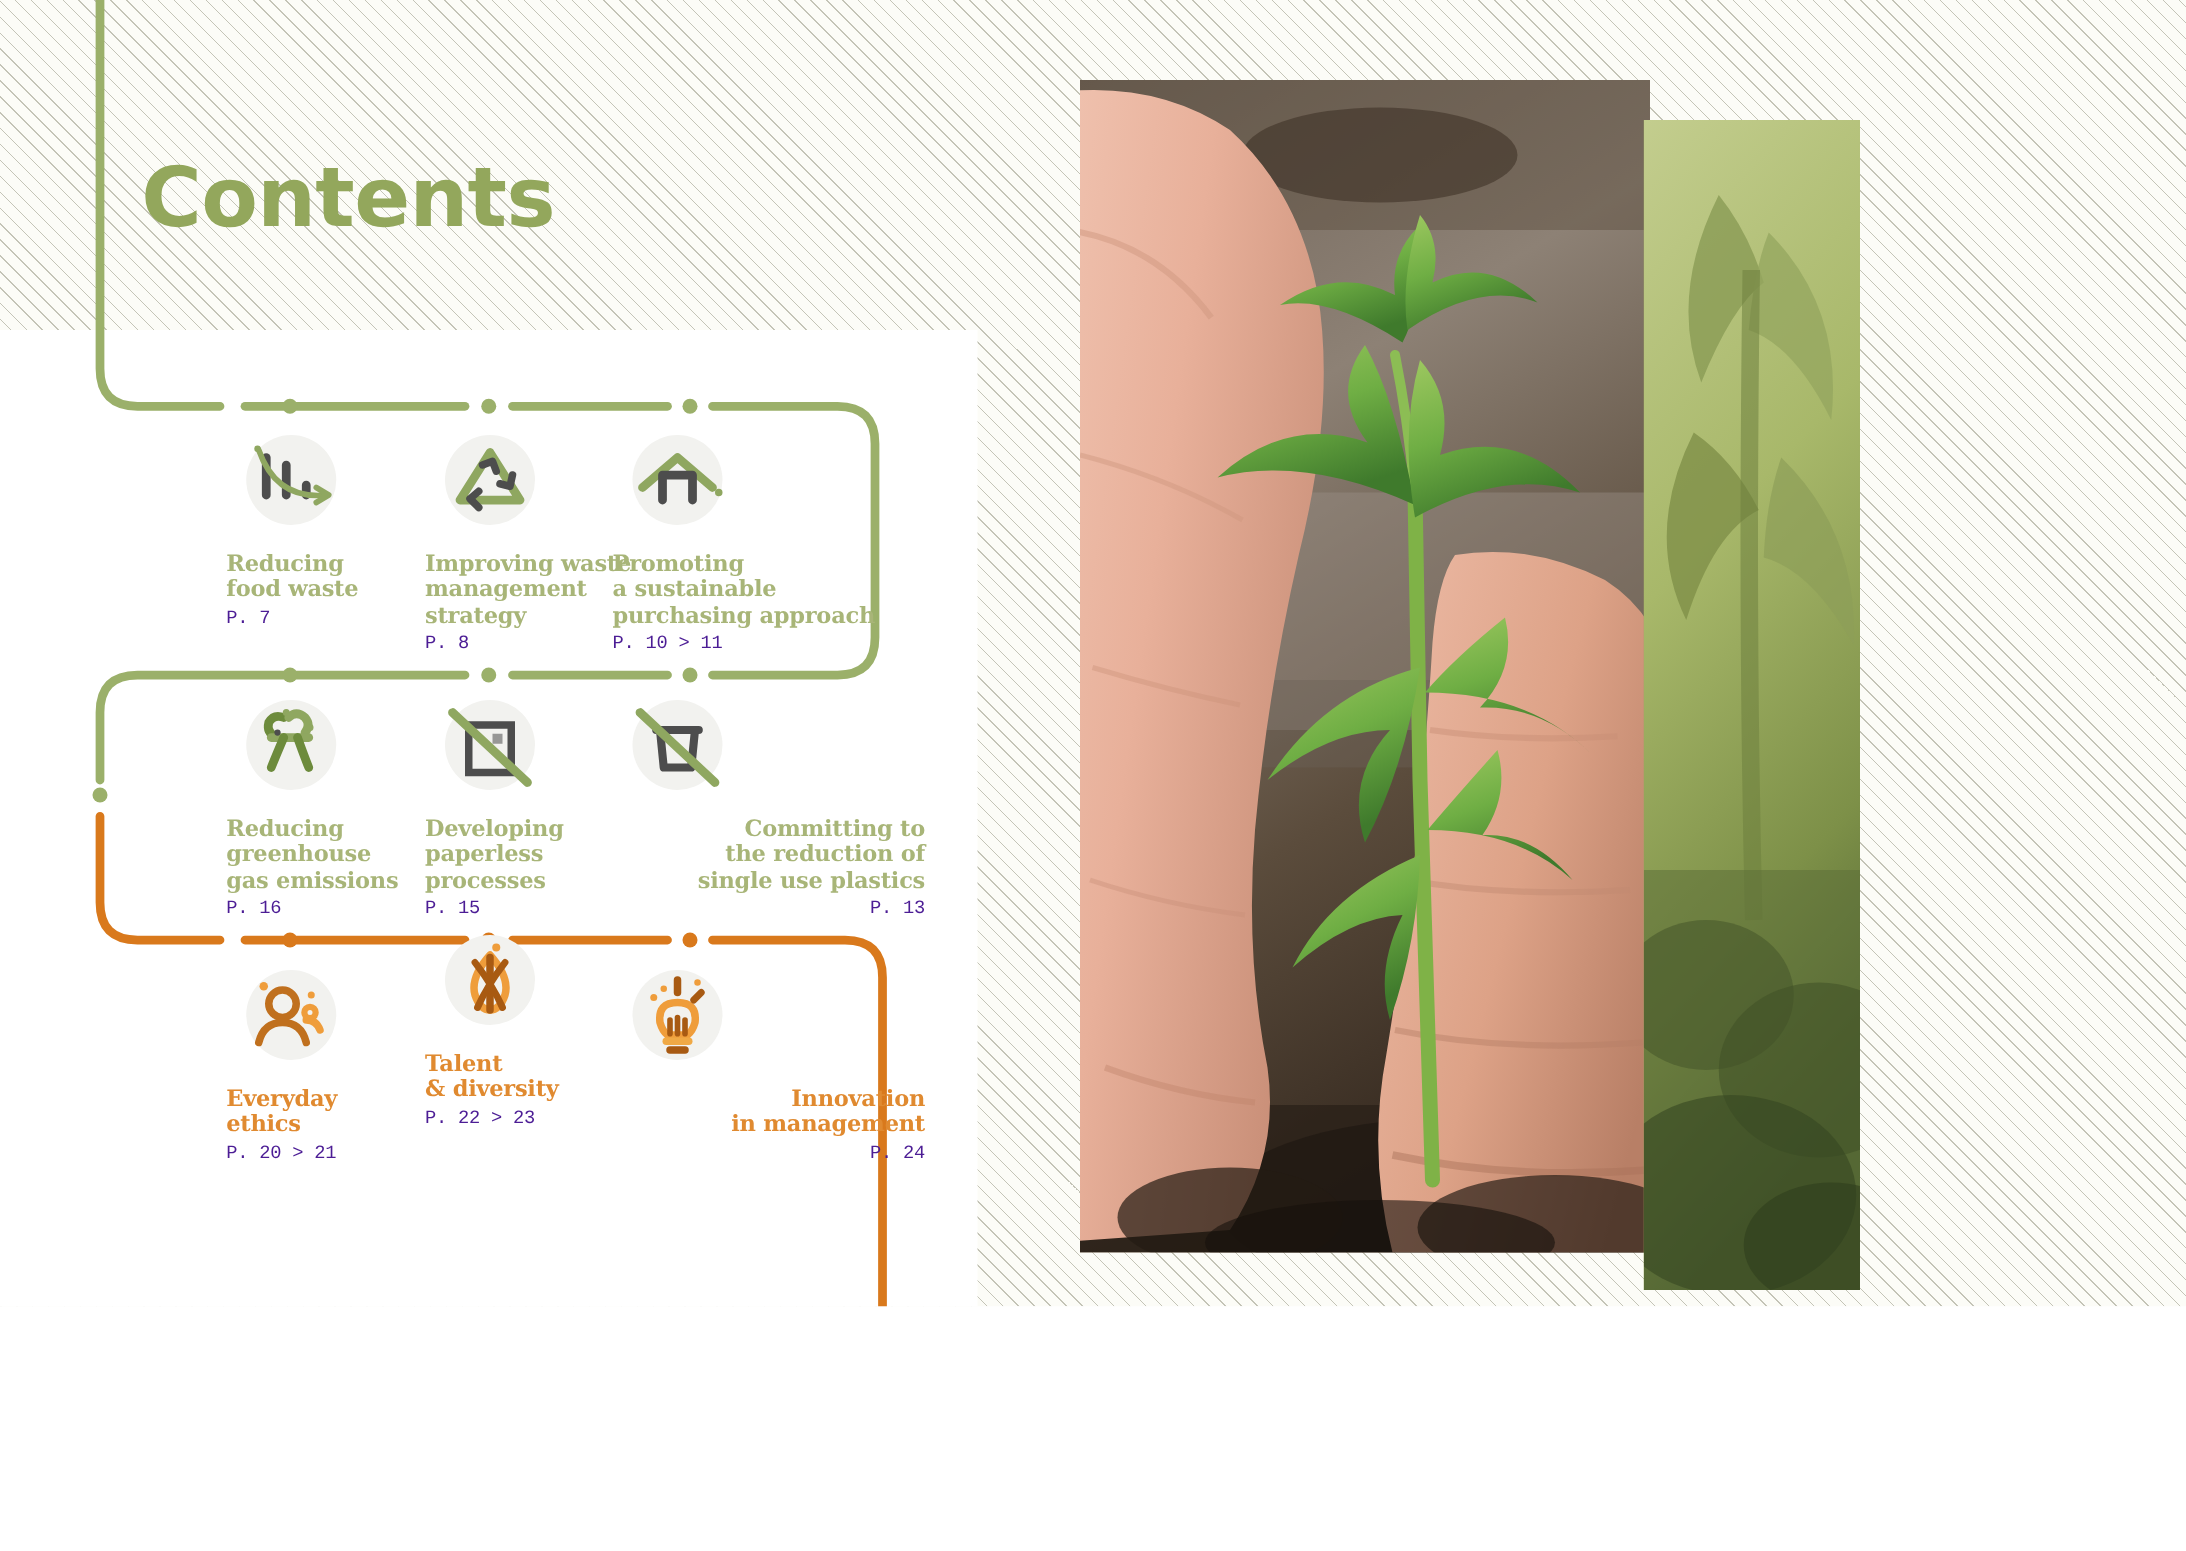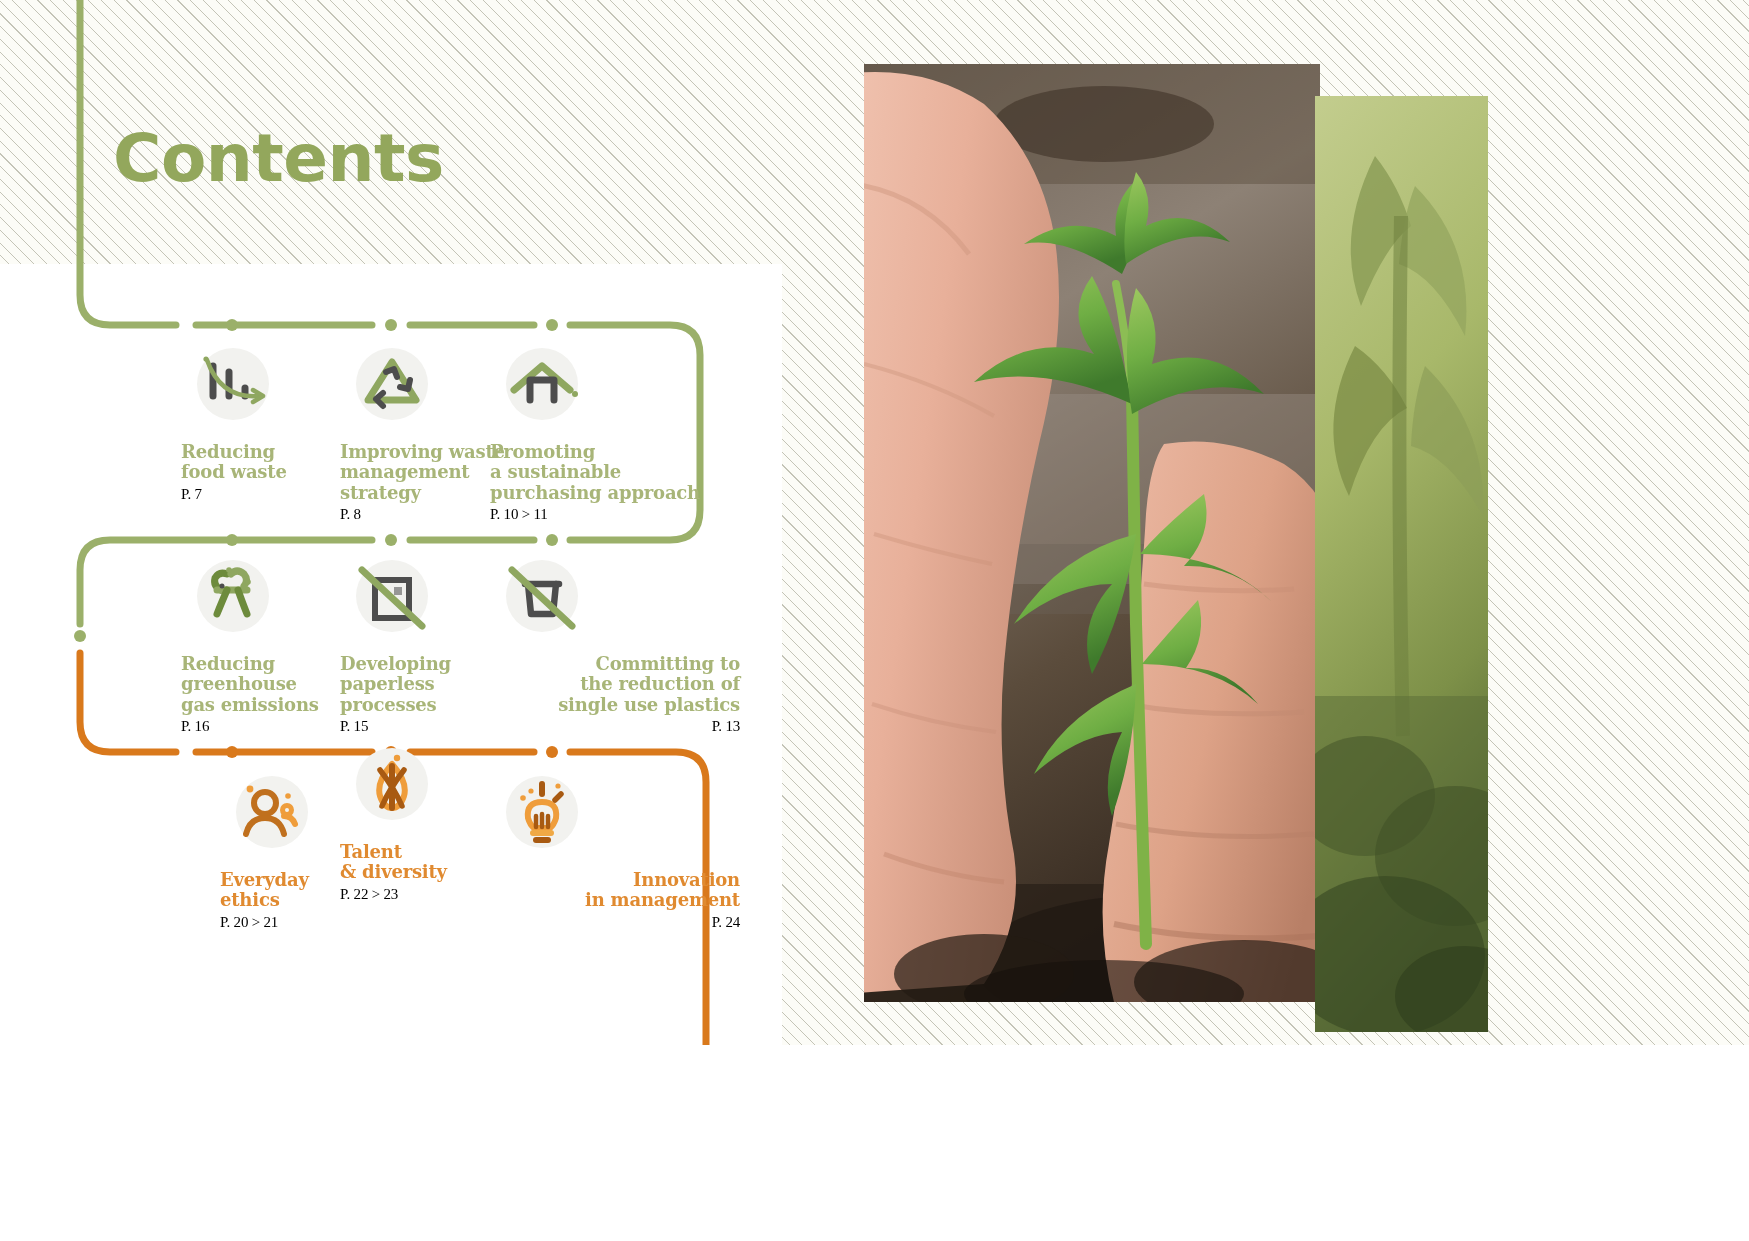--- a/index.html
+++ b/index.html
@@ -102,23 +102,23 @@
   .entry .heading {
     font-family: "DejaVu Serif", serif;
     font-weight: bold;
     font-size: 18px;
     line-height: 1.13;
     letter-spacing: -0.2px;
     white-space: pre-line;
   }
   .entry .page {
     margin-top: 3px;
-    font-family: Liberation Serif, serif;
+    font-family: Liberation Mono, monospace;
     font-size: 15px;
-    color: #000000;
+    color: #4c1d95;
     letter-spacing: -0.2px;
   }
   .entry.green .heading { color: #a8b578; }
   .entry.orange .heading { color: #e08a30; }
 
   
   .photo-main {
     position: absolute;
     left: 864px;
     top: 64px;
@@ -265,21 +265,21 @@
         <line x1="25" y1="28" x2="59" y2="28" stroke="#4d4d4d" stroke-width="6.5" stroke-linecap="round"></line>
         <line x1="12" y1="14" x2="72" y2="70" stroke="#8fa760" stroke-width="7" stroke-linecap="round"></line>
       </svg>
     </div>
     <div class="heading">Committing to
 the reduction of
 single use plastics</div>
     <div class="page">P. 13</div>
   </div>
 
-  <div class="entry orange" style="left:181px; top:772px;margin-left:39px;">
+  <div class="entry orange" style="left:181px; top:772px;">
     <div class="icon-wrap">
       <div class="icon-ring"></div>
       <svg class="icon-svg" viewBox="0 0 84 84">
         <circle cx="35" cy="31" r="11" fill="none" stroke="#c0701e" stroke-width="6"></circle>
         <path d="M 16 62 Q 20 46 35 46 Q 50 46 54 62" fill="none" stroke="#c0701e" stroke-width="6" stroke-linecap="round"></path>
         <path d="M 54 44 Q 62 44 65 52" fill="none" stroke="#ef9d3b" stroke-width="6" stroke-linecap="round"></path>
         <circle cx="57" cy="38" r="4.5" fill="none" stroke="#ef9d3b" stroke-width="5"></circle>
         <circle cx="20" cy="17" r="3.4" fill="#ef9d3b"></circle>
         <circle cx="58" cy="24" r="2.8" fill="#ef9d3b"></circle>
       </svg>

